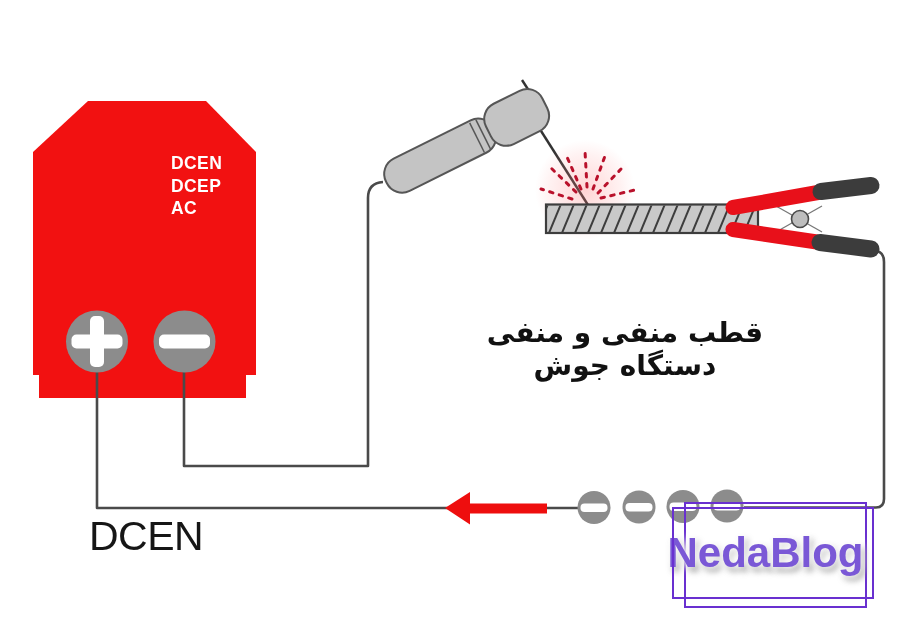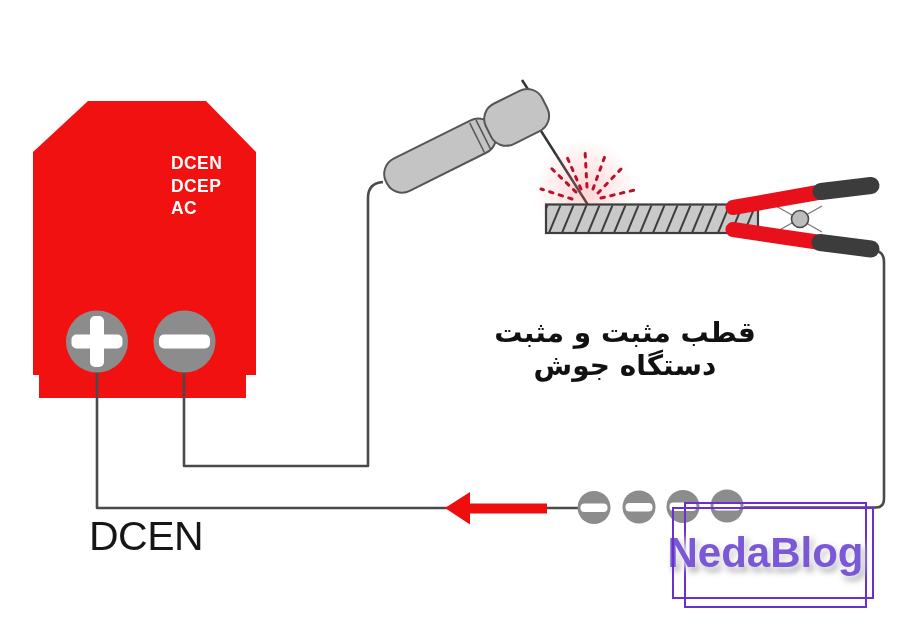--- a/index.html
+++ b/index.html
@@ -150,21 +150,21 @@
       </g>
     </g>
   </svg>
 
   <div class="machine-labels">
     <div>DCEN</div>
     <div>DCEP</div>
     <div>AC</div>
   </div>
 
-  <div class="caption">قطب مثبت و مثبت دستگاه جوش</div>
+  <div class="caption">قطب منفی و منفی دستگاه جوش</div>
 
   <div class="dcen-label">DCEN</div>
 
   <div>
     <div class="watermark-frame-back"></div>
     <div class="watermark-text">NedaBlog</div>
     <div class="watermark-frame-front"></div>
   </div>
 
 </div>

